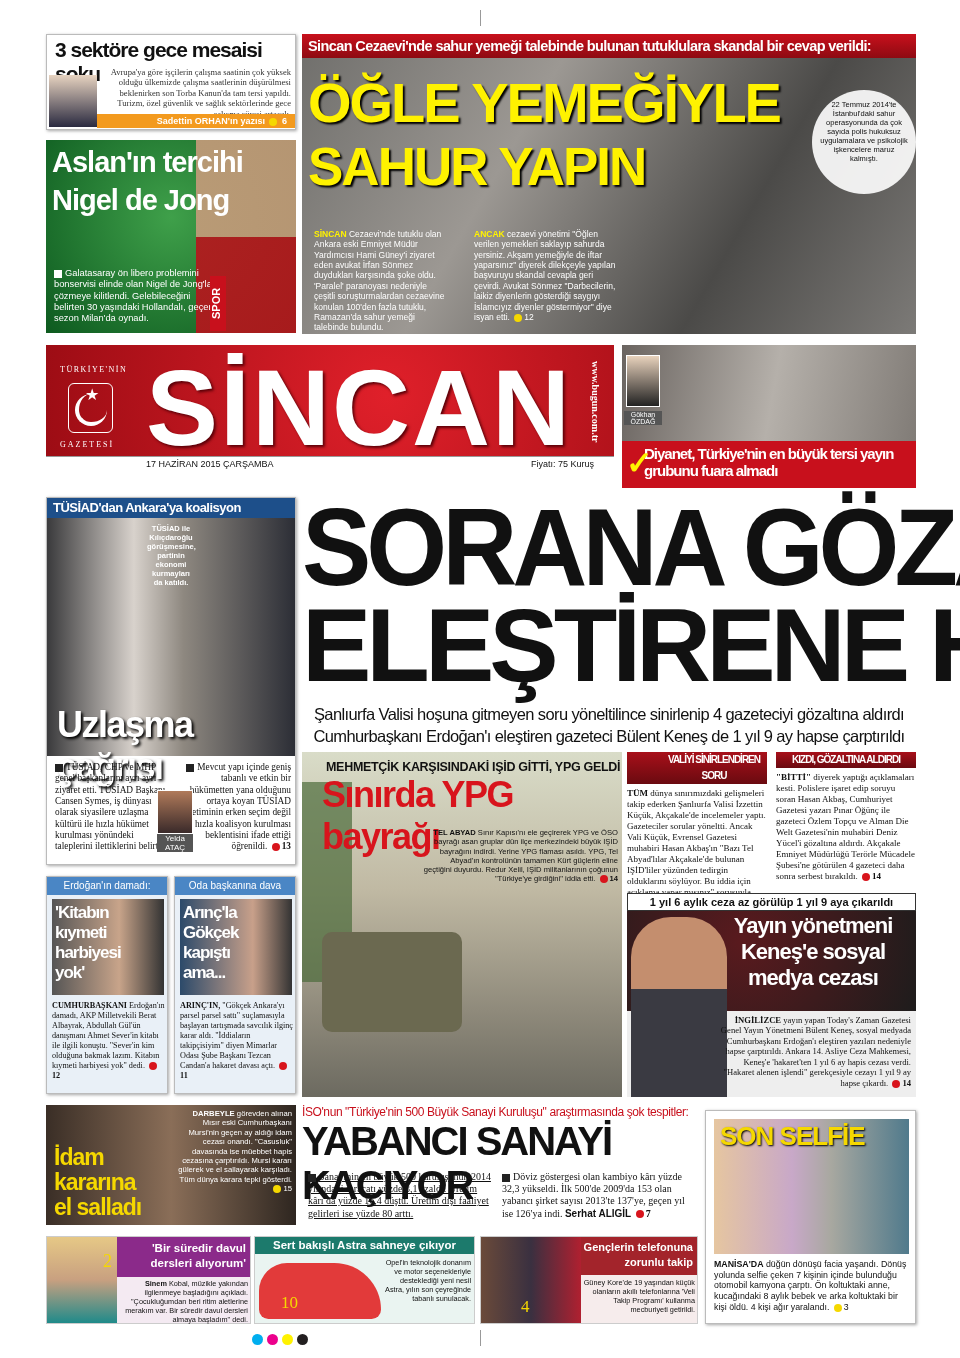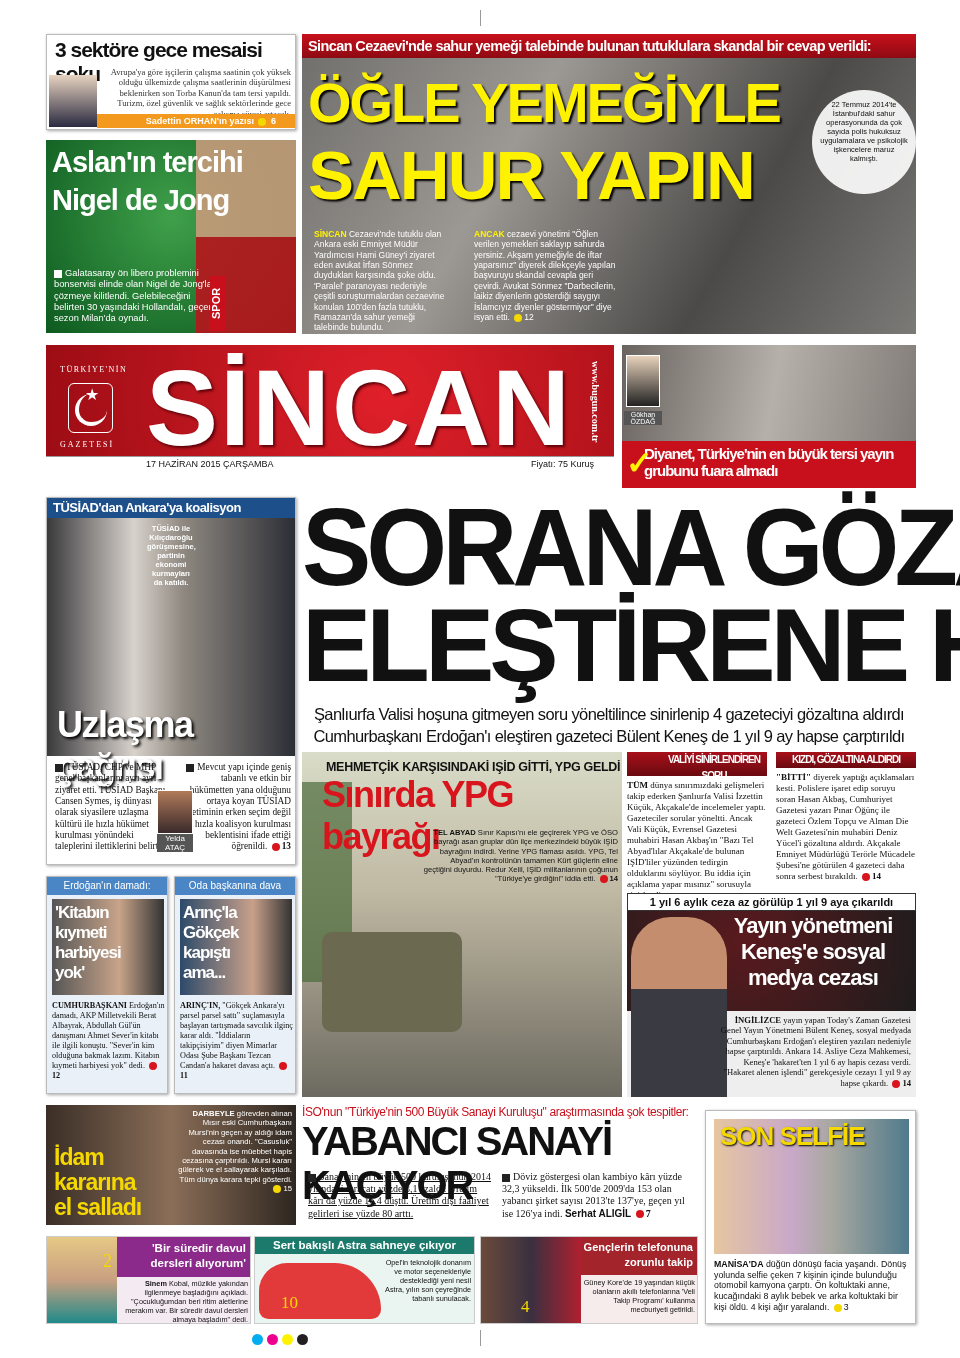--- a/index.html
+++ b/index.html
@@ -15,39 +15,39 @@
 p{line-height:1.22}
 .kicker{font-weight:bold}
 </style>
 </head>
 <body>
 
 <div class="abs box" style="left:46px;top:34px;width:250px;height:96px;">
   <div class="abs cond" style="left:8px;top:3px;font-size:21px;">3 sektöre gece mesaisi şoku</div>
   <div class="abs" style="left:2px;top:40px;width:48px;height:52px;background:linear-gradient(#e7d3c0,#2a2a40);"></div>
   <p class="abs serif" style="left:54px;top:32px;width:190px;font-size:8.6px;text-align:right;color:#333">Avrupa'ya göre işçilerin çalışma saatinin çok yüksek olduğu ülkemizde çalışma saatlerinin düşürülmesi beklenirken son Torba Kanun'da tam tersi yapıldı. Turizm, özel güvenlik ve sağlık sektörlerinde gece çalışma süresi artacak.</p>
-  <div class="abs" style="left:50px;top:79px;width:198px;height:14px;background:#f39a1e;color:#fff;font-size:9px;font-weight:bold;text-align:right;padding-right:19px;line-height:14px;">
+  <div class="abs" style="left:50px;top:79px;width:198px;height:14px;background:#f39a1e;color:#fff;font-size:9px;font-weight:bold;text-align:right;padding-right:8px;line-height:14px;">
     <span>Sadettin ORHAN'ın yazısı</span>
     <span class="dot yel"></span>
     <span>6</span>
   </div>
 </div>
 
 <div class="abs" style="left:46px;top:140px;width:250px;height:193px;background:radial-gradient(circle at 50% 40%,#3fa04a,#0d5a1f);overflow:hidden;">
   <div class="abs" style="left:150px;top:0;width:100px;height:193px;background:linear-gradient(#c79b7b 0 50%,#b8141c 50% 100%);opacity:.9;"></div>
   <div class="abs cond" style="left:6px;top:6px;font-size:29px;color:#fff;">Aslan'ın tercihi</div>
   <div class="abs cond" style="left:6px;top:44px;font-size:29px;color:#fff;">Nigel de Jong</div>
   <p class="abs" style="left:8px;top:128px;width:160px;font-size:9.3px;color:#fff;"><span class="sq" style="background:#fff"></span><span>Galatasaray ön libero problemini bonservisi elinde olan Nigel de Jong'la çözmeye kilitlendi. Gelebileceğini belirten 30 yaşındaki Hollandalı, geçen sezon Milan'da oynadı.</span></p>
   <div class="abs" style="left:164px;top:136px;width:16px;height:55px;background:#c8101c;color:#fff;font-size:11px;font-weight:bold;writing-mode:vertical-rl;transform:rotate(180deg);text-align:center;">SPOR</div>
 </div>
 
 <div class="abs" style="left:302px;top:34px;width:614px;height:300px;background:linear-gradient(120deg,#6f6e6b,#9c9893 35%,#4b4a48 70%,#7c7a77);overflow:hidden;">
   <div class="abs cond" style="left:0;top:0;width:614px;height:24px;background:linear-gradient(#c8101c,#8e0a12);color:#fff;font-size:14.5px;line-height:24px;padding-left:6px;letter-spacing:-.6px;">Sincan Cezaevi'nde sahur yemeği talebinde bulunan tutuklulara skandal bir cevap verildi:</div>
   <div class="abs cond" style="left:6px;top:36px;font-size:56px;color:#fff200;letter-spacing:-2px;text-shadow:2px 2px 2px #000;">ÖĞLE YEMEĞİYLE</div>
-  <div class="abs cond" style="left:6px;top:102px;font-size:69px;color:#fff200;letter-spacing:-2px;text-shadow:2px 2px 2px #000;">SAHUR YAPIN</div>
+  <div class="abs cond" style="left:6px;top:102px;font-size:53px;color:#fff200;letter-spacing:-2px;text-shadow:2px 2px 2px #000;">SAHUR YAPIN</div>
   <div class="abs" style="left:510px;top:56px;width:104px;height:104px;border-radius:50%;background:rgba(255,255,255,.9);font-size:7.5px;text-align:center;padding:10px 8px;">
     <span>22 Temmuz 2014'te İstanbul'daki sahur operasyonunda da çok sayıda polis hukuksuz uygulamalara ve psikolojik işkencelere maruz kalmıştı.</span>
   </div>
   <p class="abs" style="left:12px;top:195px;width:136px;font-size:8.5px;color:#fff;">
     <span class="kicker" style="color:#fff200">SİNCAN</span> <span>Cezaevi'nde tutuklu olan Ankara eski Emniyet Müdür Yardımcısı Hami Güney'i ziyaret eden avukat İrfan Sönmez duydukları karşısında şoke oldu. 'Paralel' paranoyası nedeniyle çeşitli soruşturmalardan cezaevine konulan 100'den fazla tutuklu, Ramazan'da sahur yemeği talebinde bulundu.</span>
   </p>
   <p class="abs" style="left:172px;top:195px;width:144px;font-size:8.5px;color:#fff;">
     <span class="kicker" style="color:#fff200">ANCAK</span> <span>cezaevi yönetimi "Öğlen verilen yemekleri saklayıp sahurda yersiniz. Akşam yemeğiyle de iftar yaparsınız" diyerek dilekçeyle yapılan başvuruyu skandal cevapla geri çevirdi. Avukat Sönmez "Darbecilerin, laikiz diyenlerin gösterdiği saygıyı İslamcıyız diyenler göstermiyor" diye isyan etti.</span> <span class="dot yel"></span><span>12</span>
   </p>
 </div>
@@ -100,21 +100,21 @@
   <div class="abs" style="left:0;top:30px;width:50px;height:200px;background:#4c6b3a;opacity:.7;"></div>
   <div class="abs" style="left:20px;top:180px;width:140px;height:100px;background:#6b6950;border-radius:10px;"></div>
   <div class="abs cond" style="left:24px;top:8px;font-size:12.5px;letter-spacing:-.3px;">MEHMETÇİK KARŞISINDAKİ IŞİD GİTTİ, YPG GELDİ</div>
   <div class="abs cond" style="left:20px;top:22px;font-size:36px;color:#d8141c;letter-spacing:-1.5px;">Sınırda YPG bayrağı</div>
   <p class="abs" style="left:120px;top:76px;width:196px;font-size:7.6px;text-align:right;">
     <span class="kicker">TEL ABYAD</span> <span>Sınır Kapısı'nı ele geçirerek YPG ve ÖSO bayrağı asan gruplar dün ilçe merkezindeki büyük IŞİD bayrağını indirdi. Yerine YPG flaması asıldı. YPG, Tel Abyad'ın kontrolünün tamamen Kürt güçlerin eline geçtiğini duyurdu. Redur Xelil, IŞİD militanlarının çoğunun "Türkiye'ye girdiğini" iddia etti.</span> <span class="dot red"></span><b>14</b>
   </p>
 </div>
 
 <div class="abs" style="left:627px;top:752px;width:140px;height:136px;">
-  <div class="cond" style="background:linear-gradient(#a8101a,#6a0a10);color:#fff;font-size:10px;text-align:center;height:24px;line-height:16px;padding-left:34px;">VALİYİ SİNİRLENDİREN SORU</div>
+  <div class="cond" style="background:linear-gradient(#a8101a,#6a0a10);color:#fff;font-size:10px;text-align:center;height:32px;line-height:16px;padding-left:34px;">VALİYİ SİNİRLENDİREN SORU</div>
   <p class="serif" style="font-size:9px;margin-top:4px;"><span class="kicker">TÜM</span> <span>dünya sınırımızdaki gelişmeleri takip ederken Şanlıurfa Valisi İzzettin Küçük, Akçakale'de incelemeler yaptı. Gazeteciler sorular yöneltti. Ancak Vali Küçük, Evrensel Gazetesi muhabiri Hasan Akbaş'ın "Bazı Tel Abyad'lılar Akçakale'de bulunan IŞİD'liler yüzünden tedirgin olduklarını söylüyor. Bu iddia için açıklama yapar mısınız" sorusuyla sinirlendi.</span></p>
 </div>
 <div class="abs" style="left:776px;top:752px;width:140px;height:136px;">
   <div class="cond" style="background:linear-gradient(#a8101a,#6a0a10);color:#fff;font-size:10px;text-align:center;height:16px;line-height:16px;">KIZDI, GÖZALTINA ALDIRDI</div>
   <p class="serif" style="font-size:9px;margin-top:4px;"><span class="kicker">"BİTTİ"</span> <span>diyerek yaptığı açıklamaları kesti. Polislere işaret edip soruyu soran Hasan Akbaş, Cumhuriyet Gazetesi yazarı Pınar Öğünç ile gazeteci Özlem Topçu ve Alman Die Welt Gazetesi'nin muhabiri Deniz Yücel'i gözaltına aldırdı. Akçakale Emniyet Müdürlüğü Terörle Mücadele Şubesi'ne götürülen 4 gazeteci daha sonra serbest bırakıldı.</span> <span class="dot red"></span><b>14</b></p>
 </div>
 
 <div class="abs" style="left:627px;top:893px;width:289px;height:204px;background:#eee;overflow:hidden;">
   <div class="abs" style="left:0;top:0;width:289px;height:18px;background:#fff;border:1px solid #333;font-size:11px;font-weight:bold;text-align:center;line-height:16px;">1 yıl 6 aylık ceza az görülüp 1 yıl 9 aya çıkarıldı</div>
   <div class="abs" style="left:0;top:18px;width:289px;height:100px;background:radial-gradient(circle at 40% 30%,#5a1a1e,#1e1c1c);"></div>

